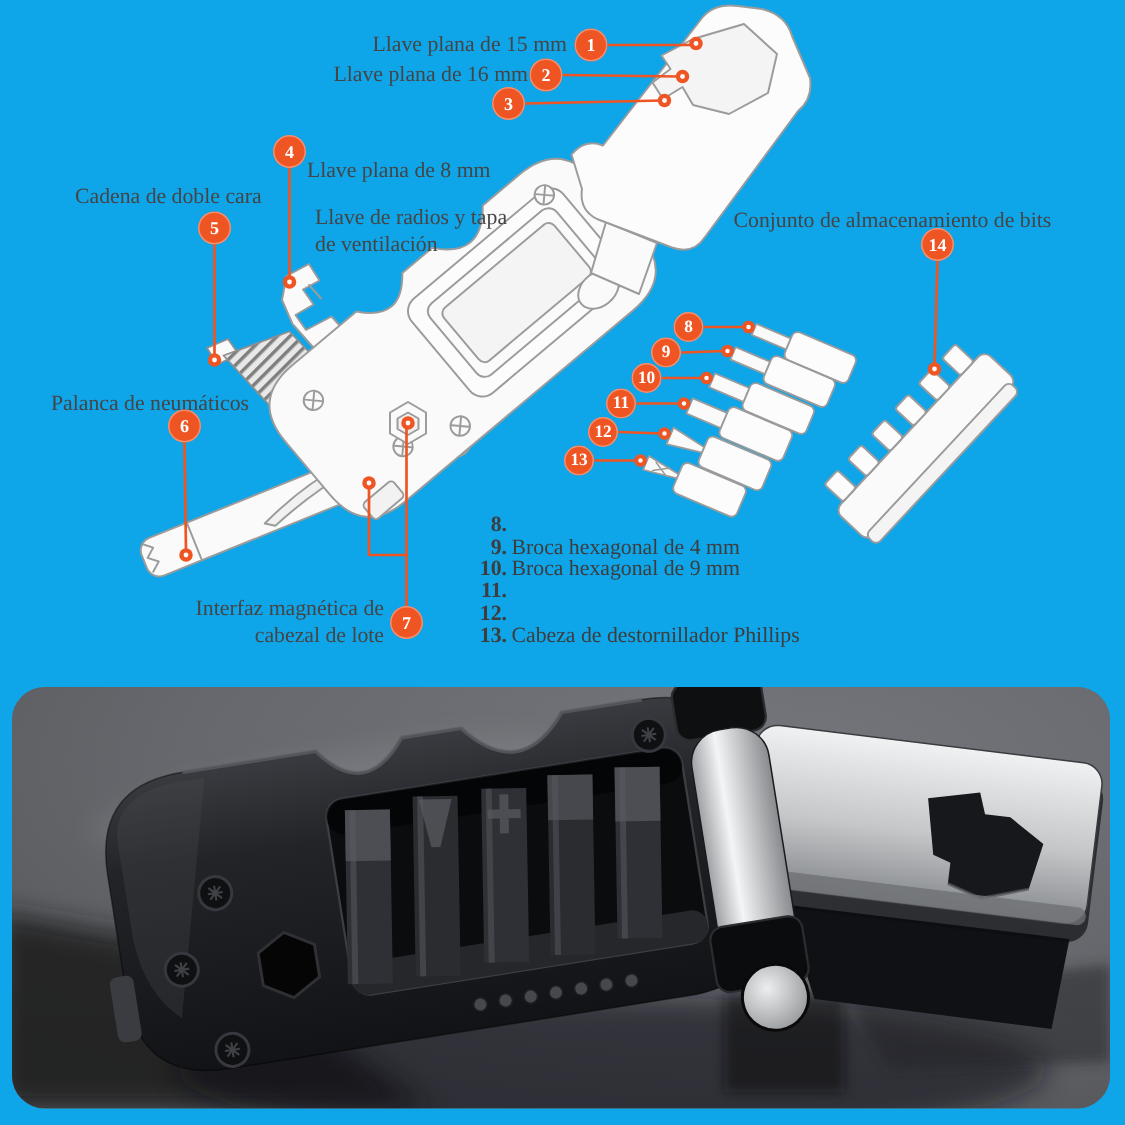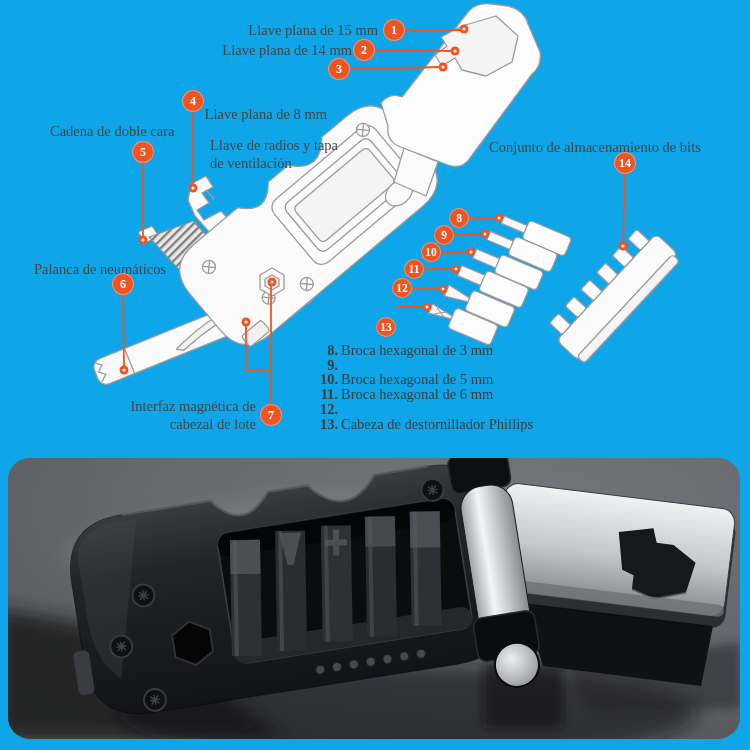--- a/index.html
+++ b/index.html
@@ -181,58 +181,57 @@
           <circle cx="471" cy="252" r="1.5"></circle>
         <circle cx="456" cy="269" r="1.5"></circle>
           <circle cx="443" cy="289" r="1.5"></circle>
           <circle cx="427" cy="307" r="1.5"></circle>
         <circle cx="623" cy="246" r="1.6"></circle>
       </g>
     </g>
   </svg>
 
   <div class="lbl" style="right:372px;top:21px;">Llave plana de 15 mm</div>
-  <div class="lbl" style="right:398px;top:41px;">Llave plana de 14 mm</div>
+  <div class="lbl" style="right:398px;top:41px;">Llave plana de 16 mm</div>
   <div class="lbl" style="right:423px;top:60px;margin-top:45px;">Llave plana de 8 mm</div>
   <div class="lbl wrap" style="left:210px;top:88px;width:132px;margin-top:48px;">Llave de radios y tapa de ventilación</div>
   <div class="lbl" style="left:50px;top:122px;">Cadena de doble cara</div>
   <div class="lbl" style="left:34px;top:260px;">Palanca de neumáticos</div>
   <div class="lbl wrap" style="right:494px;top:397px;width:152px;text-align:right;">Interfaz magnética de cabezal de lote</div>
   <div class="lbl" style="left:489px;top:138px;">Conjunto de almacenamiento de bits</div>
 
   <div class="callout" style="left:383px;top:19px;">1</div>
   <div class="callout" style="left:353px;top:39px;">2</div>
   <div class="callout" style="left:328px;top:58px;">3</div>
   <div class="callout" style="left:182px;top:90px;">4</div>
   <div class="callout" style="left:132px;top:141px;">5</div>
   <div class="callout" style="left:112px;top:273px;">6</div>
   <div class="callout" style="left:260px;top:404px;">7</div>
   <div class="callout sm" style="left:449px;top:208px;">8</div>
   <div class="callout sm" style="left:434px;top:225px;">9</div>
   <div class="callout sm" style="left:421px;top:242px;">10</div>
   <div class="callout sm" style="left:404px;top:259px;">11</div>
   <div class="callout sm" style="left:392px;top:278px;">12</div>
-  <div class="callout sm" style="left:376px;top:297px;margin-top:20px;">13</div>
+  <div class="callout sm" style="left:376px;top:297px;">13</div>
   <div class="callout" style="left:614px;top:152px;">14</div>
 
   <div id="legend">
     <div class="row">
         <span class="num">8.</span>
-        <span>Broca hexagonal de 3 mm</span>
       </div>
     <div class="row">
         <span class="num">9.</span>
+        <span>Broca hexagonal de 4 mm</span>
       </div>
     <div class="row">
         <span class="num">10.</span>
-        <span>Broca hexagonal de 5 mm</span>
+        <span>Broca hexagonal de 9 mm</span>
       </div>
     <div class="row">
         <span class="num">11.</span>
-        <span>Broca hexagonal de 6 mm</span>
       </div>
     <div class="row">
         <span class="num">12.</span>
       </div>
     <div class="row">
         <span class="num">13.</span>
         <span>Cabeza de destornillador Phillips</span>
       </div>
   </div>
 

